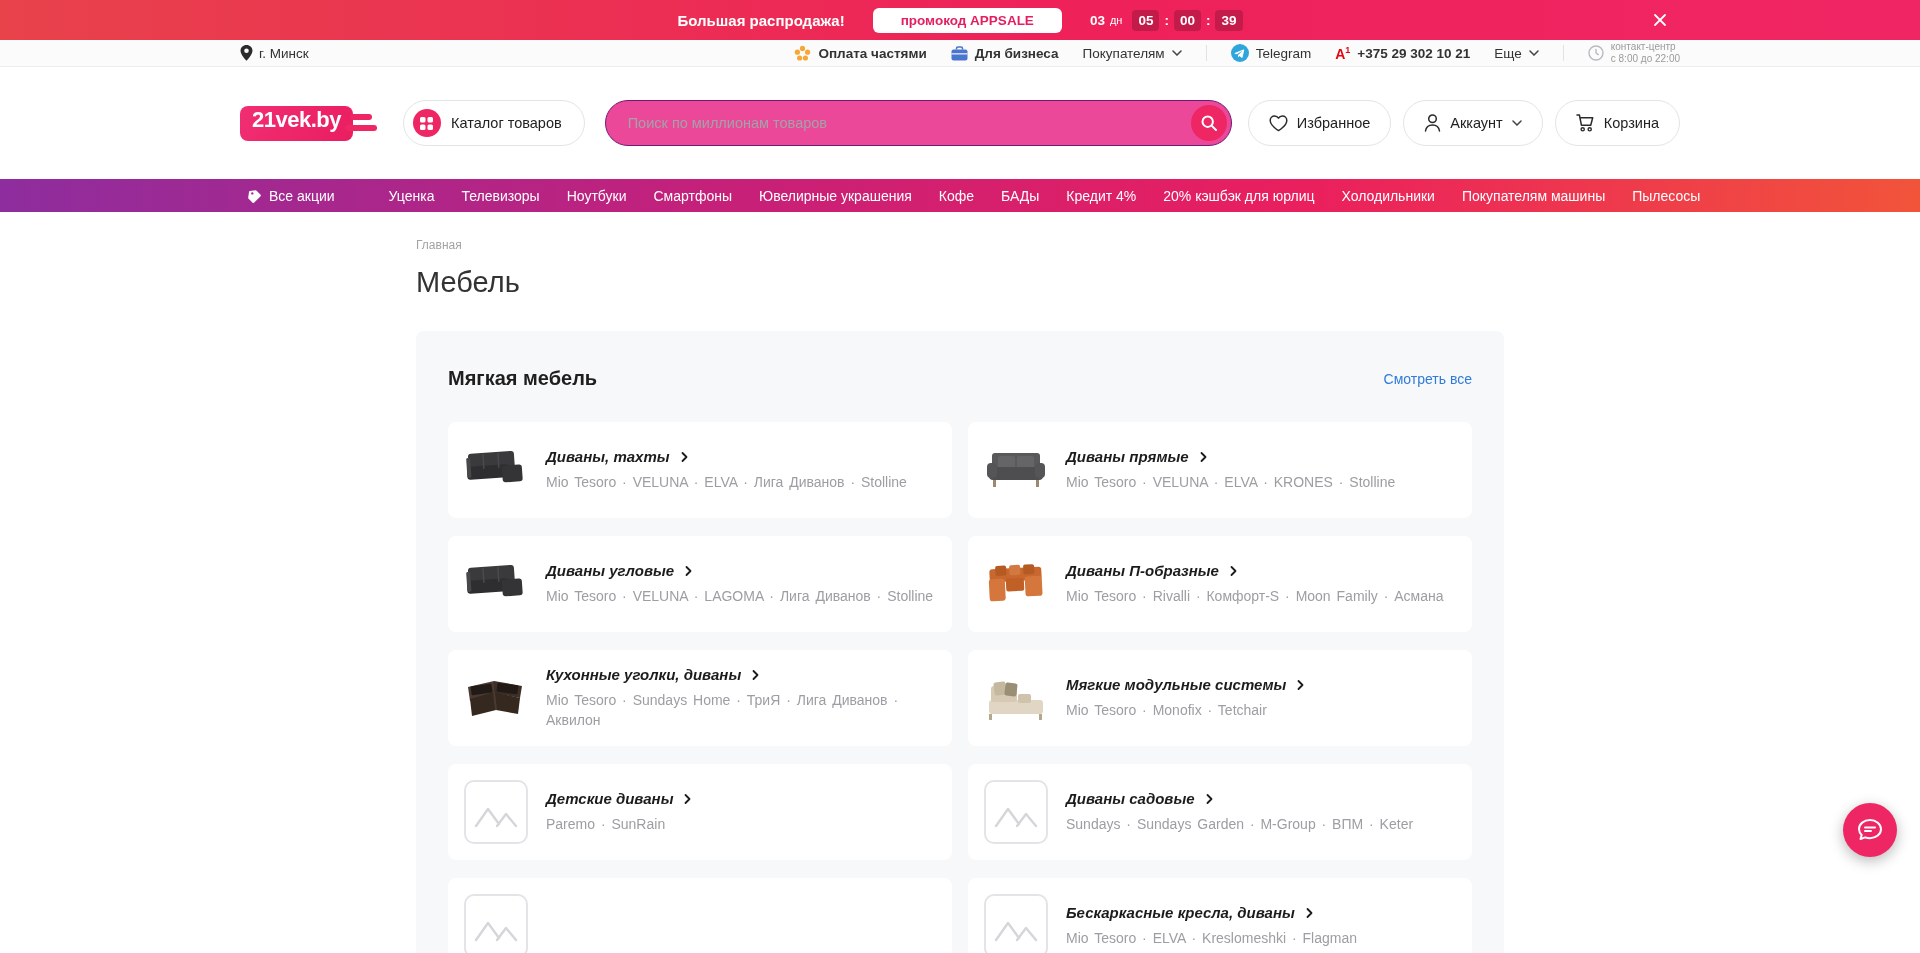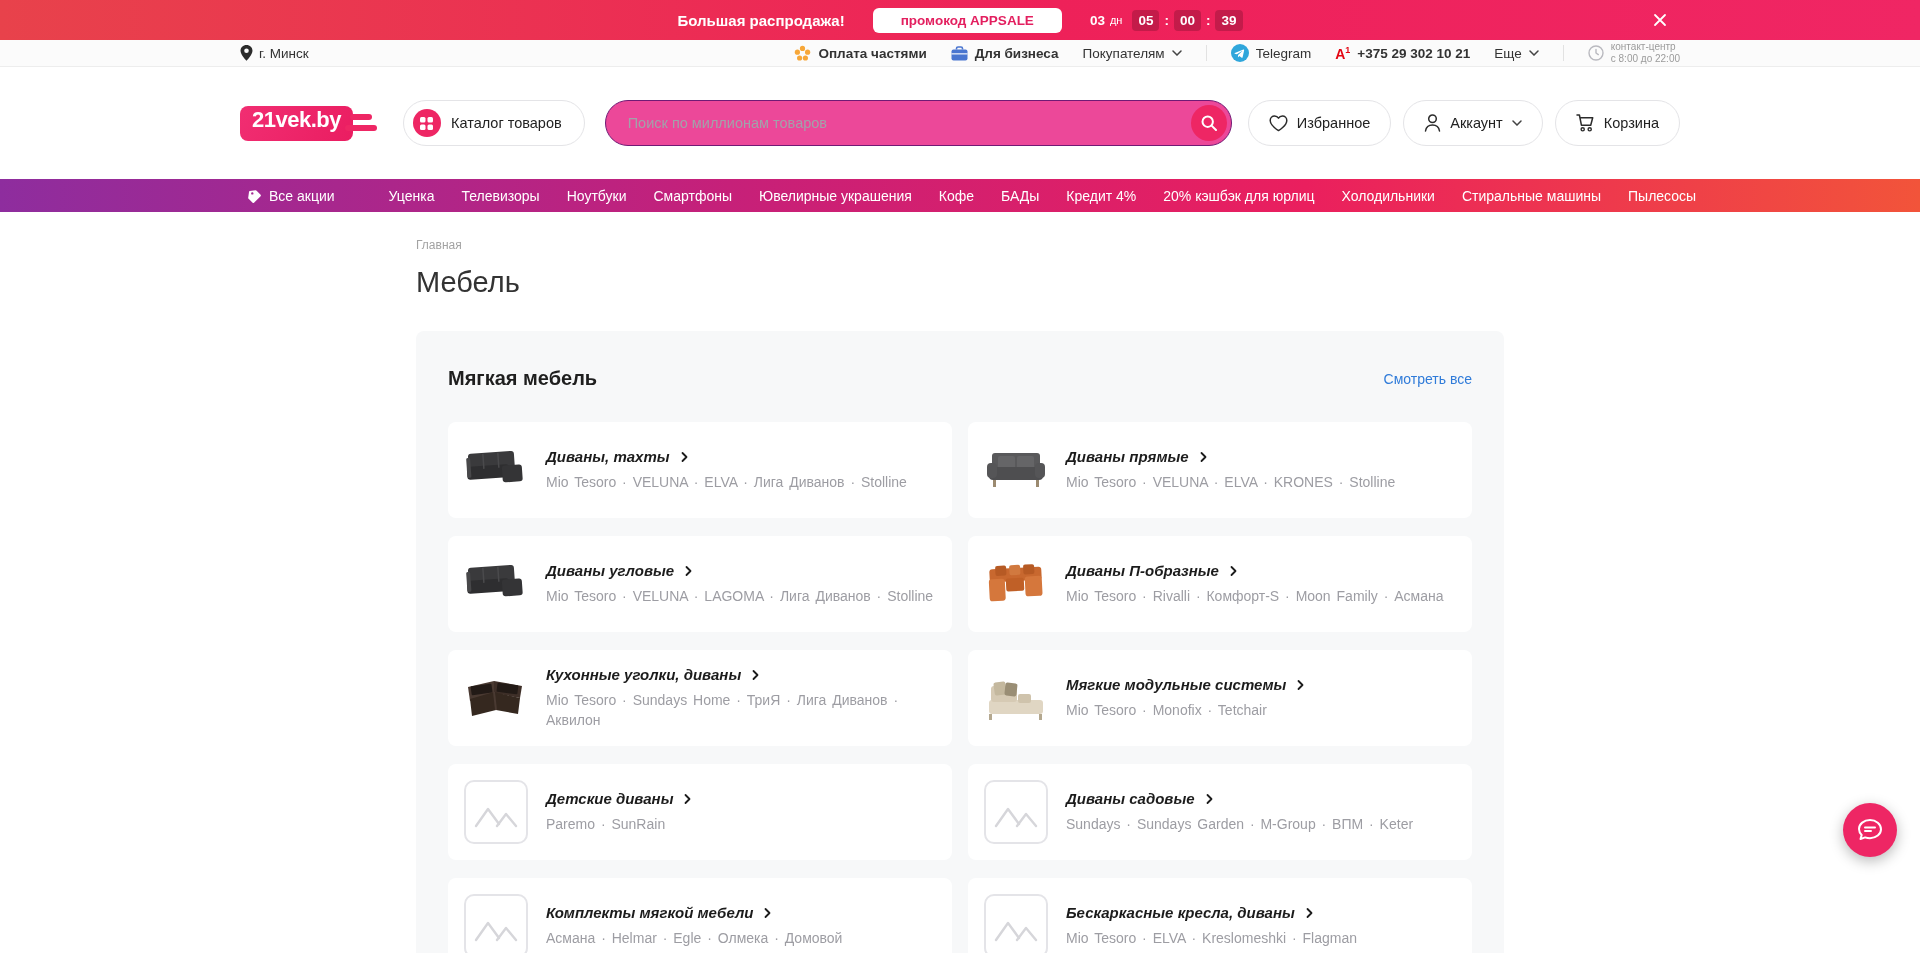--- a/index.html
+++ b/index.html
@@ -250,21 +250,21 @@
       <div class="nav-item">Уценка</div>
       <div class="nav-item">Телевизоры</div>
       <div class="nav-item">Ноутбуки</div>
       <div class="nav-item">Смартфоны</div>
       <div class="nav-item">Ювелирные украшения</div>
       <div class="nav-item">Кофе</div>
       <div class="nav-item">БАДы</div>
       <div class="nav-item">Кредит 4%</div>
       <div class="nav-item">20% кэшбэк для юрлиц</div>
       <div class="nav-item">Холодильники</div>
-      <div class="nav-item">Стиральные машины</div>
+      <div class="nav-item">Покупателям машины</div>
       <div class="nav-item">Пылесосы</div>
     </div>
 </div>
 
 <div class="content-inner">
   <div class="breadcrumb">Главная</div>
   <h1 class="page-title">Мебель</h1>
 
   <div class="section">
     <div class="section-head">
@@ -445,29 +445,20 @@
           </div>
         </div>
         <div class="card">
           <div class="card-img">
             <svg width="64" height="64" viewBox="0 0 64 64">
               <rect x="1" y="1" width="62" height="62" rx="9" fill="none" stroke="#e4e4e8" stroke-width="2"></rect>
               <path d="M12 46l12-17 11 15" fill="none" stroke="#d6d6da" stroke-width="2.4" stroke-linejoin="round" stroke-linecap="round"></path>
               <path d="M33 46l9-12 10 12" fill="none" stroke="#d6d6da" stroke-width="2.4" stroke-linejoin="round" stroke-linecap="round"></path>
             </svg>
           </div>
-          <div class="card-text">
-            <div class="card-title">
-              <span>Комплекты мягкой мебели</span>
-              <svg width="11" height="12" viewBox="0 0 11 12">
-                <path d="M3.5 2l4 4-4 4" fill="none" stroke="#1c1c1c" stroke-width="1.8" stroke-linecap="round" stroke-linejoin="round"></path>
-              </svg>
-            </div>
-            <div class="card-brands">Асмана · Helmar · Egle · Олмека · Домовой</div>
-          </div>
         </div>
         <div class="card">
           <div class="card-img">
             <svg width="64" height="64" viewBox="0 0 64 64">
               <rect x="1" y="1" width="62" height="62" rx="9" fill="none" stroke="#e4e4e8" stroke-width="2"></rect>
               <path d="M12 46l12-17 11 15" fill="none" stroke="#d6d6da" stroke-width="2.4" stroke-linejoin="round" stroke-linecap="round"></path>
               <path d="M33 46l9-12 10 12" fill="none" stroke="#d6d6da" stroke-width="2.4" stroke-linejoin="round" stroke-linecap="round"></path>
             </svg>
           </div>
           <div class="card-text">

